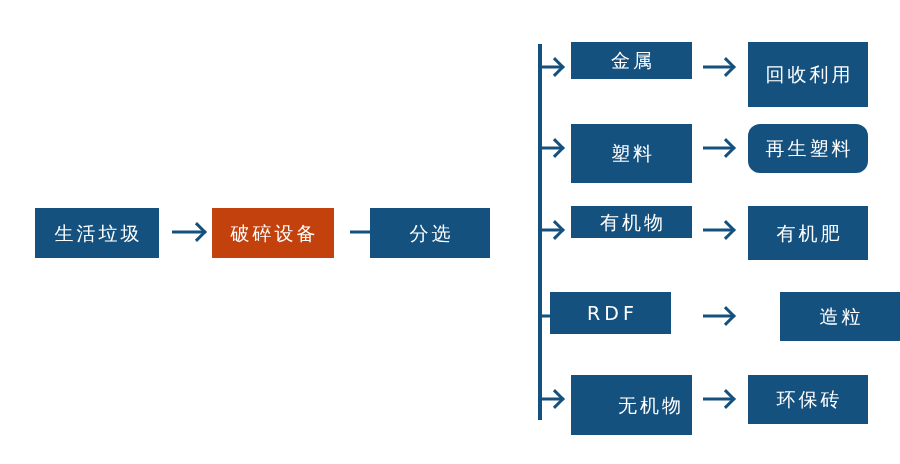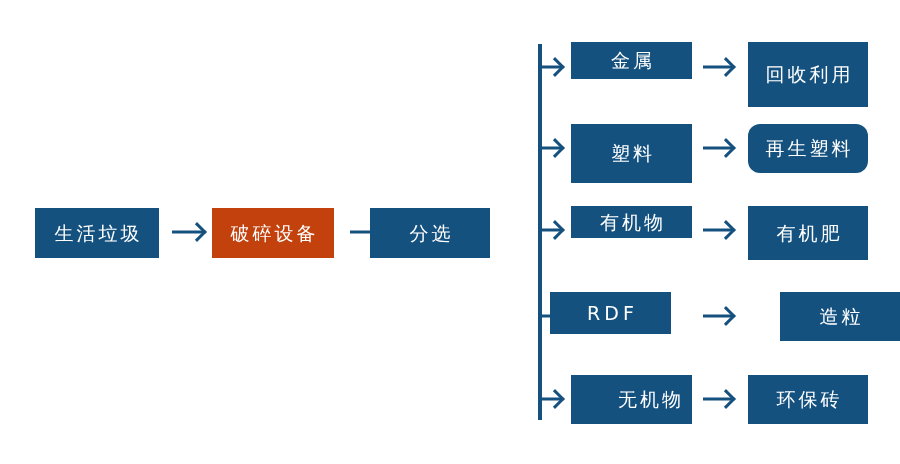--- a/index.html
+++ b/index.html
@@ -133,20 +133,20 @@
   <div class="arrow" style="left:703px; top:305px; width:30px;">
     <span class="shaft" style="width:30px;"></span>
     <span class="head"></span>
   </div>
   <div class="node blue" style="left:748px; top:292px; width:120px; height:49px;margin-left:32px;">造粒</div>
 
   <div class="arrow" style="left:538px; top:388px; width:24px;">
     <span class="shaft" style="width:24px;"></span>
     <span class="head"></span>
   </div>
-  <div class="node blue" style="left:571px; top:375px; width:121px; height:49px;padding-left:36px;">无机物</div>
+  <div class="node blue" style="left:571px; top:375px; width:121px; height:60px;padding-left:36px;">无机物</div>
   <div class="arrow" style="left:703px; top:388px; width:30px;">
     <span class="shaft" style="width:30px;"></span>
     <span class="head"></span>
   </div>
   <div class="node blue" style="left:748px; top:375px; width:120px; height:49px;">环保砖</div>
 
 </div>
 
 </body></html>

